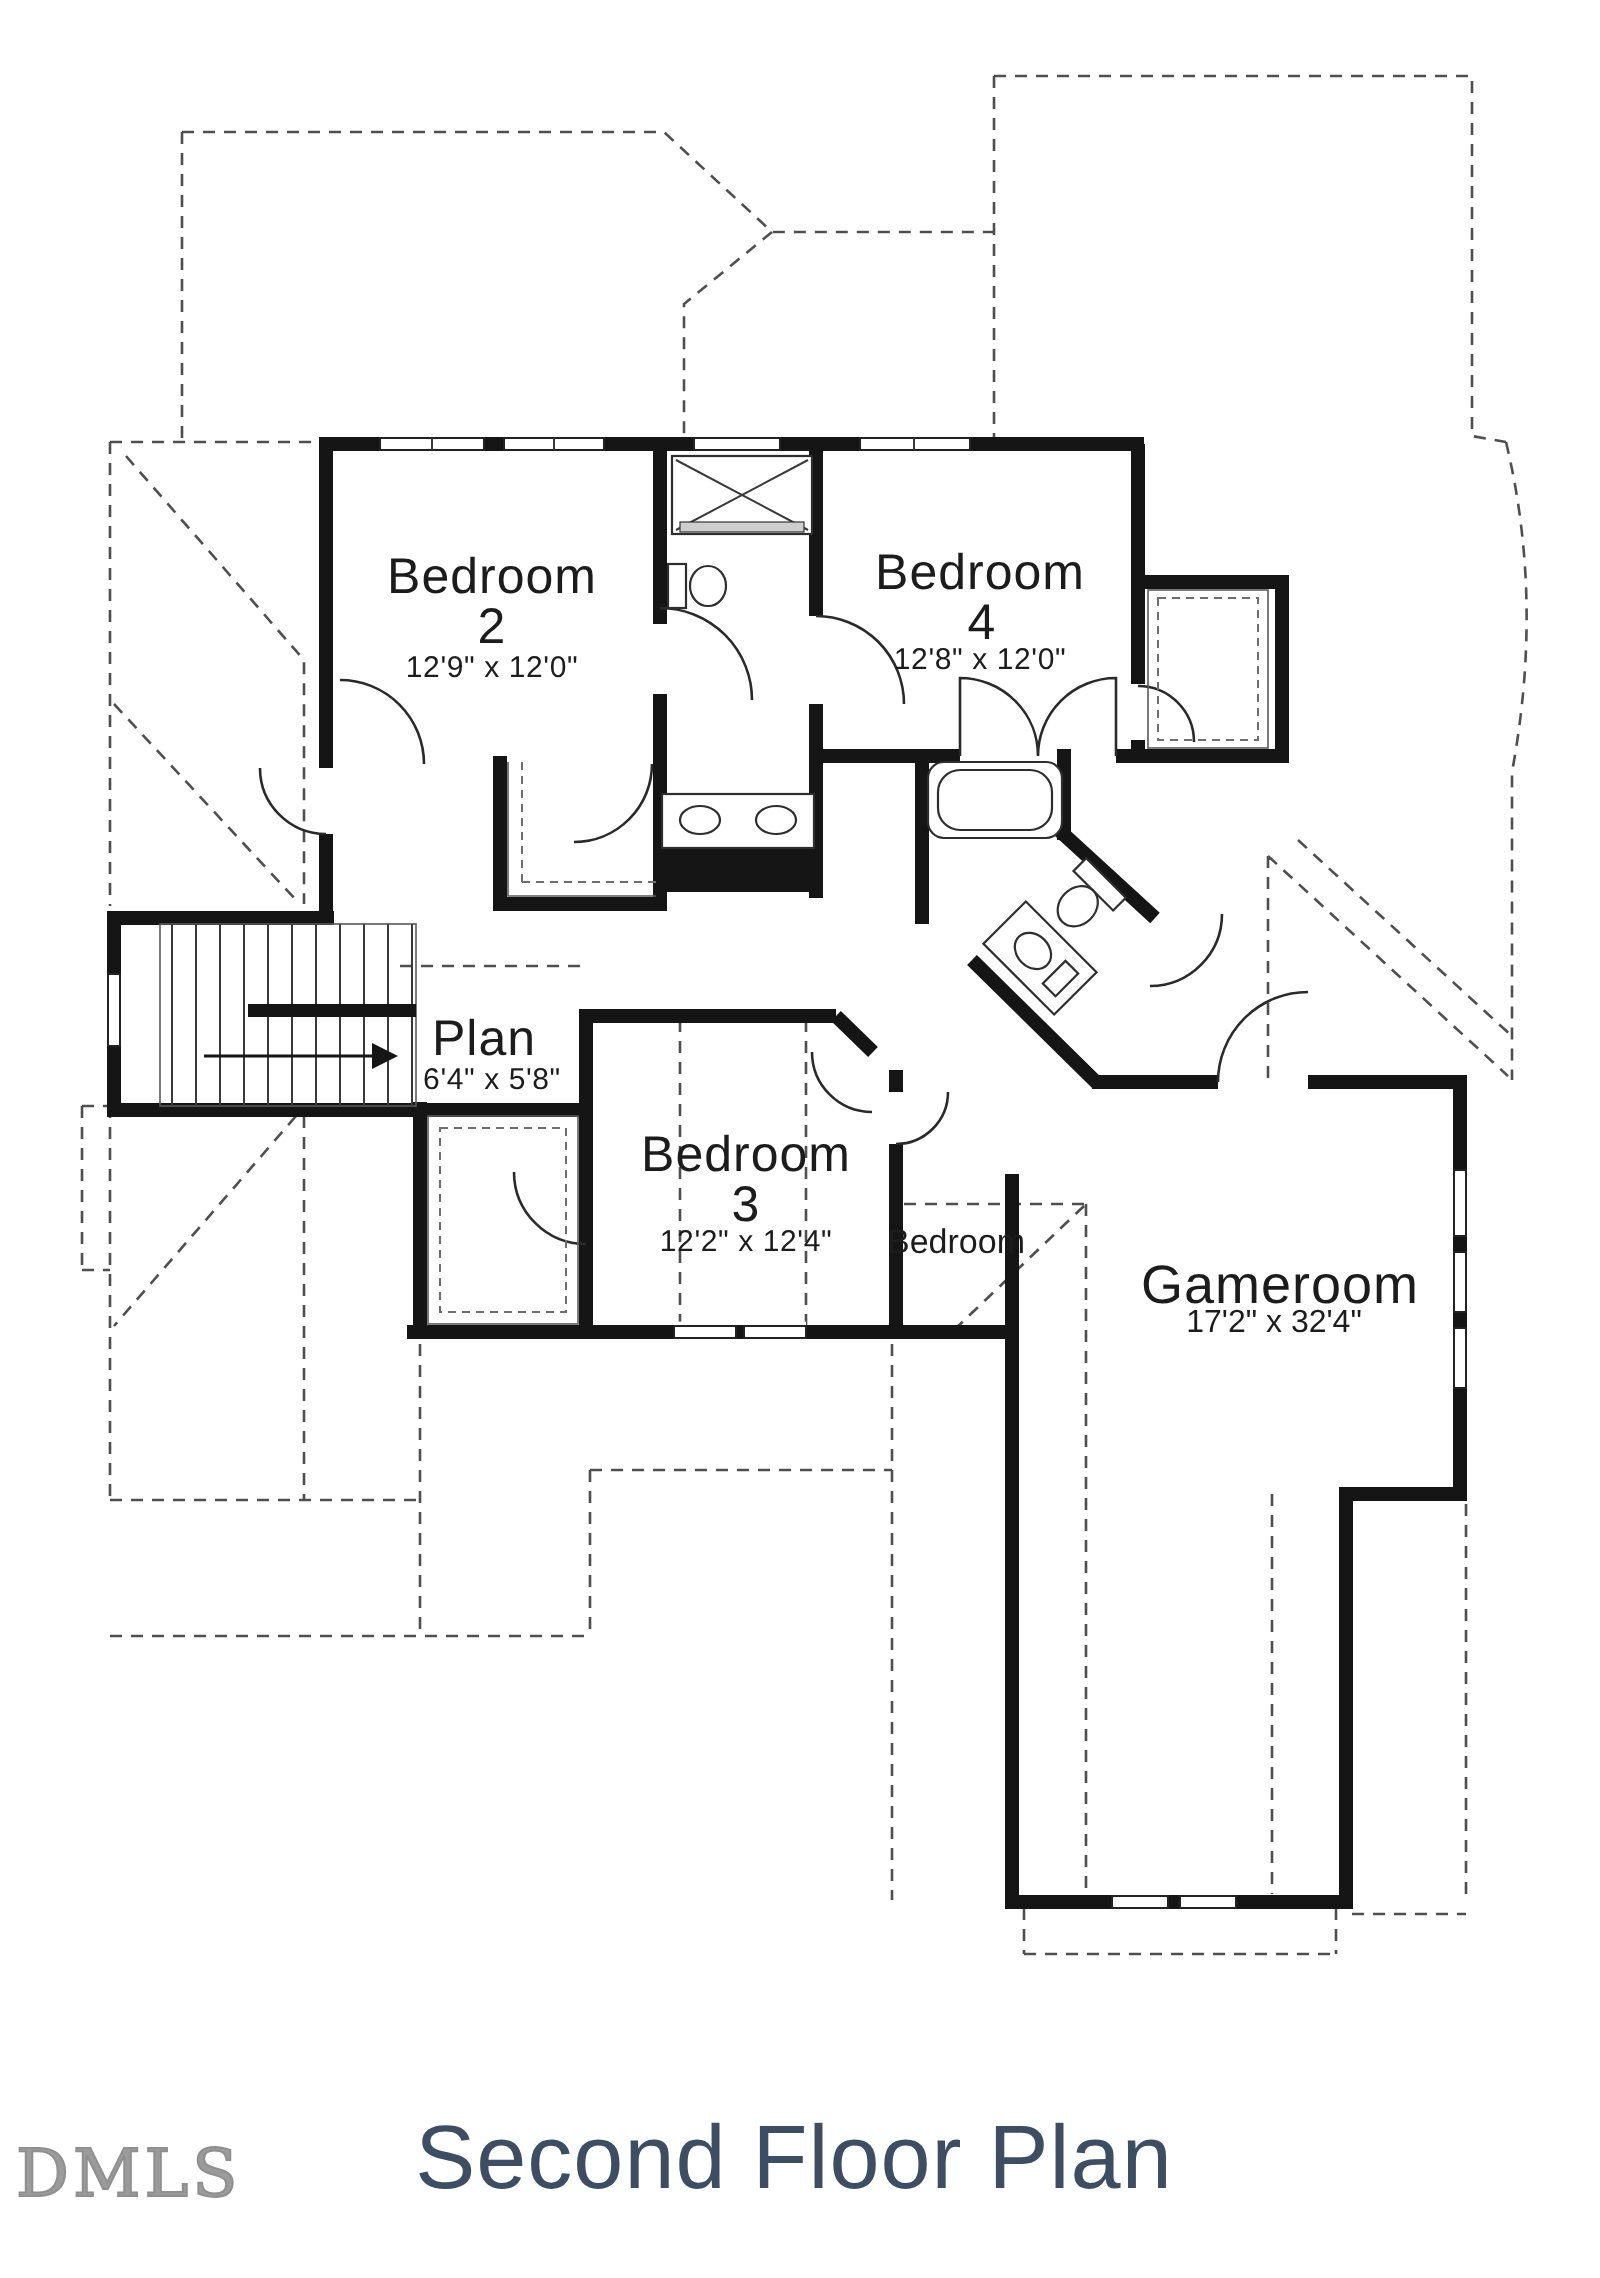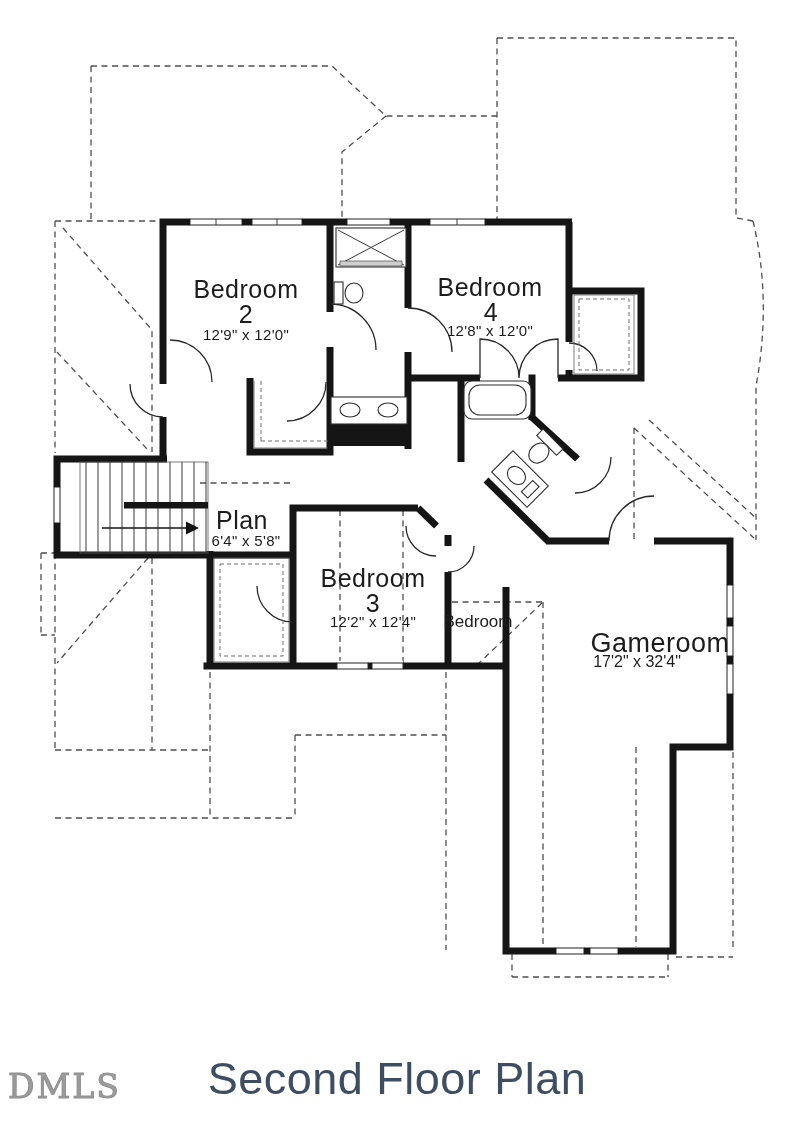--- a/index.html
+++ b/index.html
@@ -259,19 +259,19 @@
 
   <div class="label room-name" style="left:242px;top:520px;">Plan</div>
   <div class="label room-dims" style="left:246px;top:540px;">6'4" x 5'8"</div>
 
   <div class="label room-name" style="left:373px;top:578px;">Bedroom</div>
   <div class="label room-name" style="left:373px;top:603px;">3</div>
   <div class="label room-dims" style="left:373px;top:621px;">12'2" x 12'4"</div>
 
   <div class="label storage-name" style="left:478px;top:621px;">Bedroom</div>
 
-  <div class="label gameroom-name" style="left:660px;top:643px;">Gameroom</div>
+  <div class="label gameroom-name" style="left:640px;top:643px;">Gameroom</div>
   <div class="label gameroom-dims" style="left:637px;top:662px;">17'2" x 32'4"</div>
 
   <div id="watermark">DMLS</div>
   <div id="page-title">Second Floor Plan</div>
 
 </div>
 
 </body></html>

